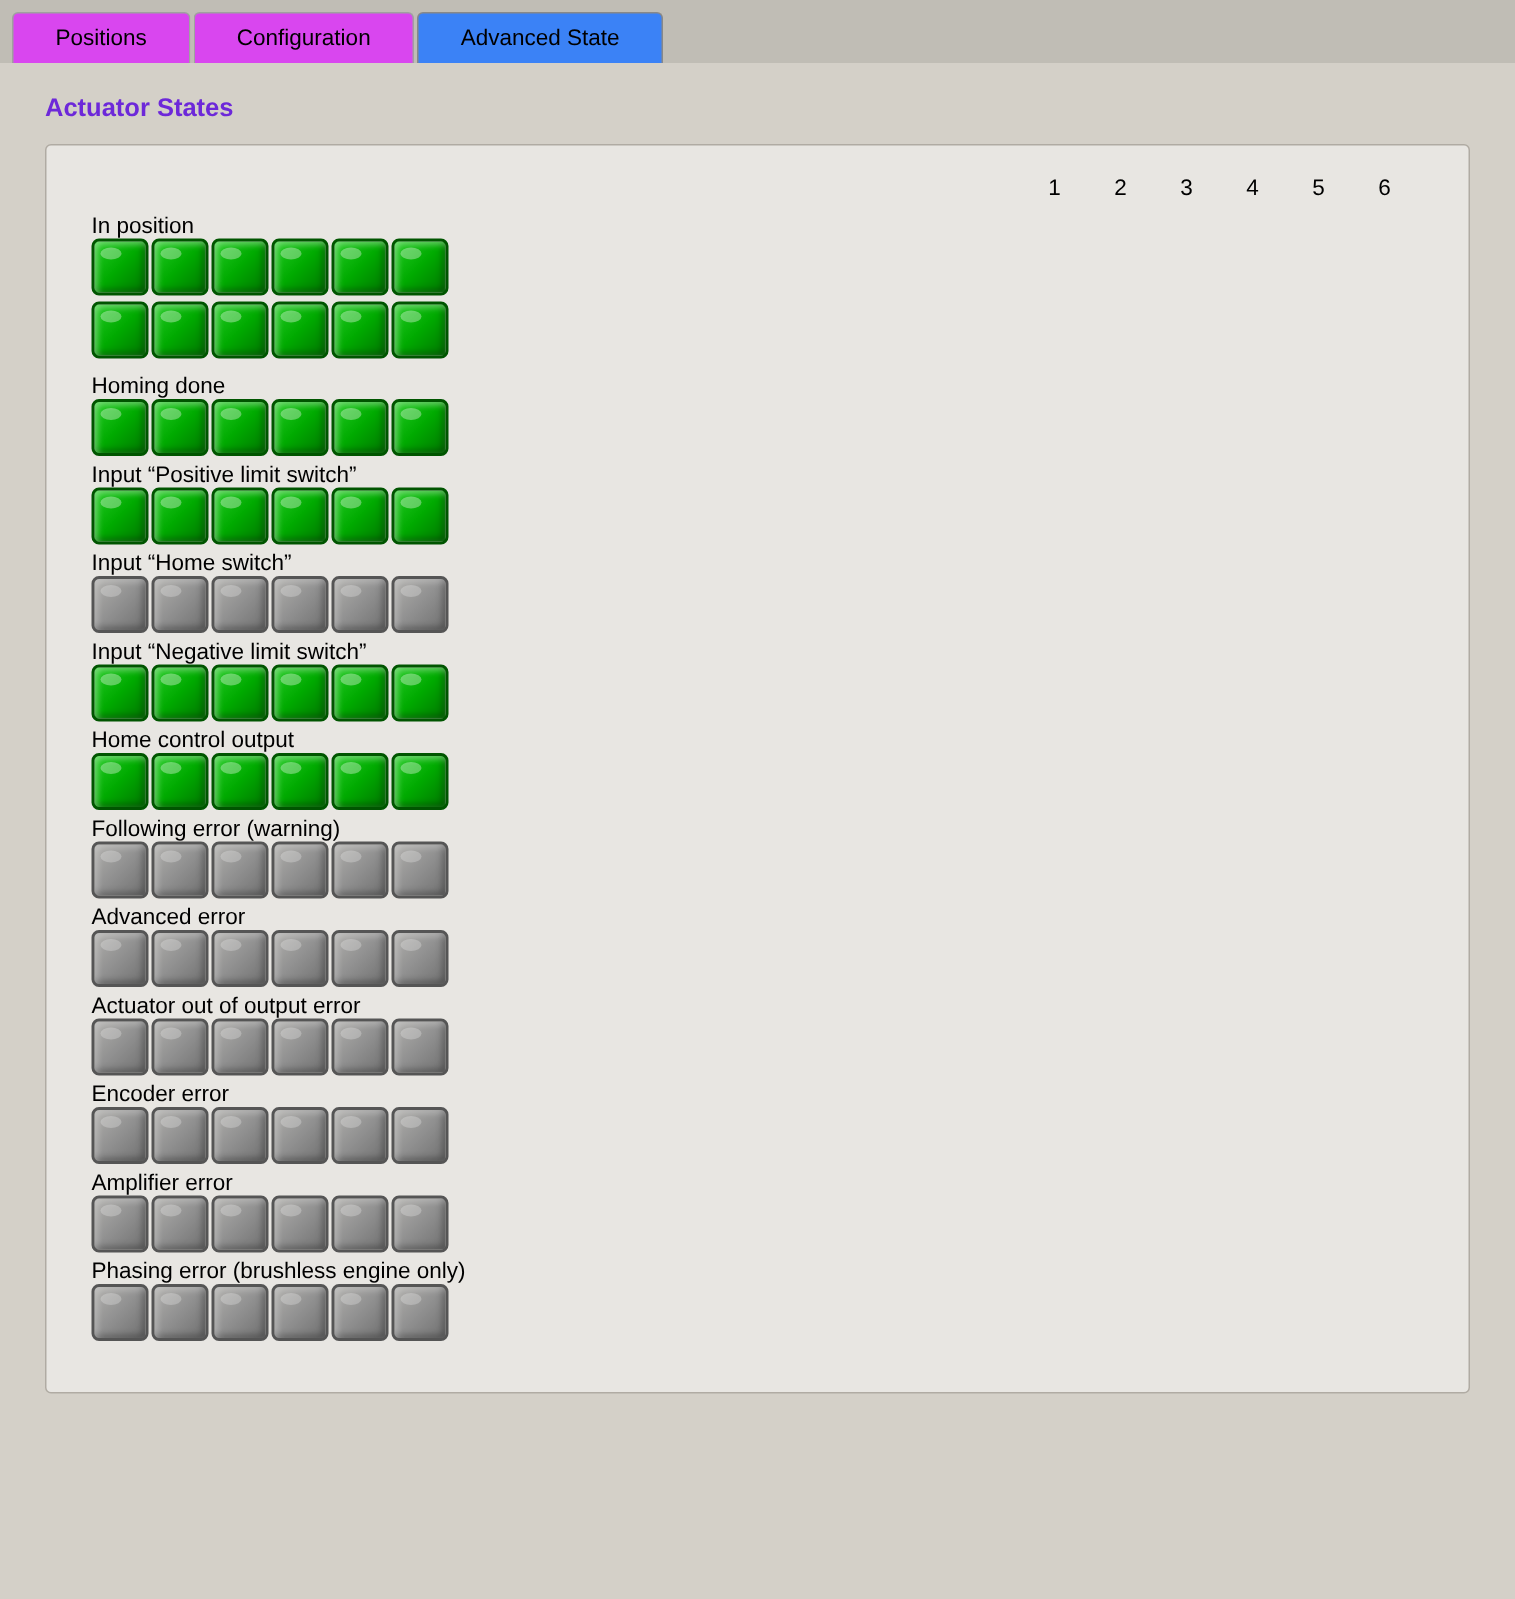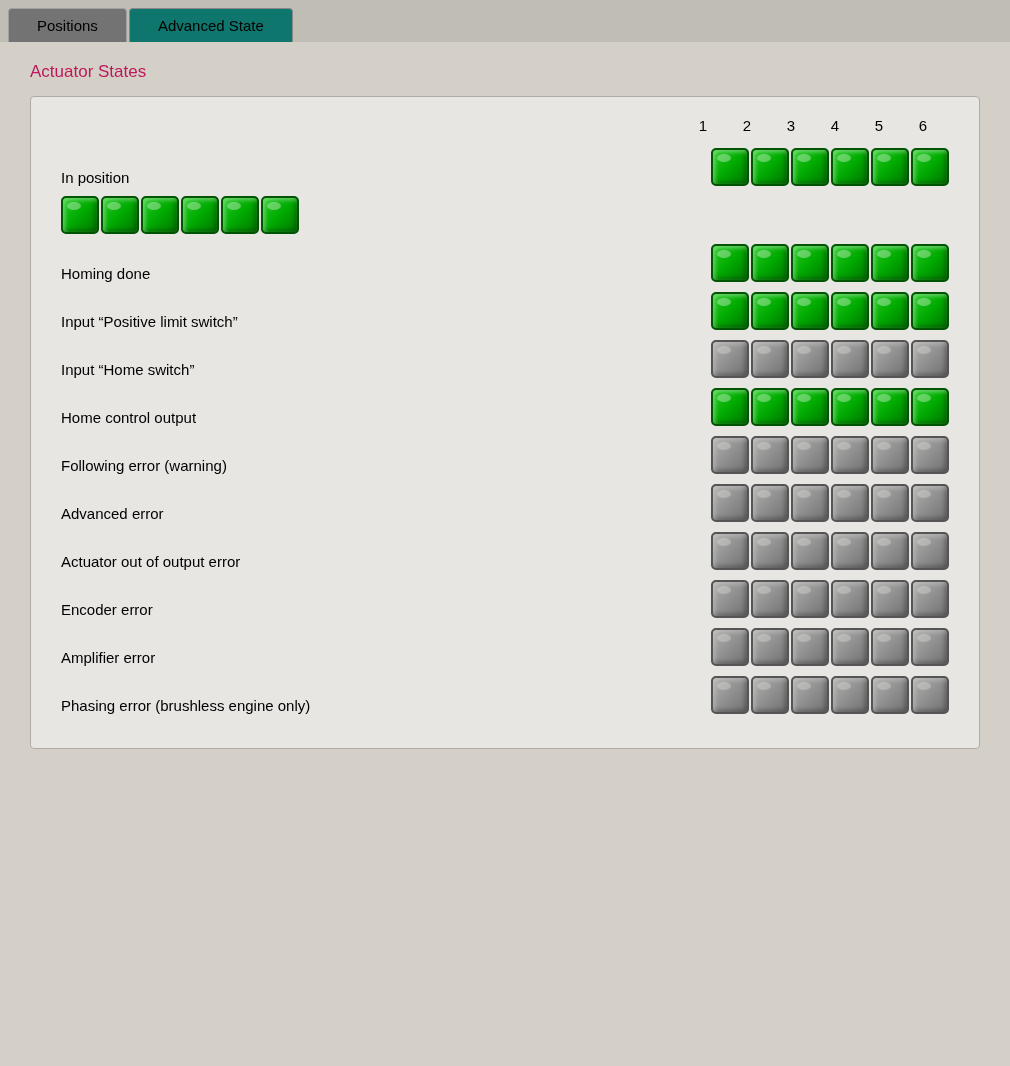--- a/index.html
+++ b/index.html
@@ -25,39 +25,39 @@
       background: #d4d0c8;
       border: 1px solid #a0a0a0;
       border-bottom: none;
       cursor: pointer;
       font-size: 15px;
       color: #000;
       border-radius: 4px 4px 0 0;
     }
 
     .tab.active {
-      background: #0f766e;
+      background: #3b82f6;
       font-weight: normal;
       border-color: #888;
     }
 
     .tab:not(.active) {
-      background: #737373;
+      background: #d946ef;
     }
 
     .content-area {
       background: #d4d0c8;
       padding: 20px 30px;
     }
 
     .section-title {
       font-size: 17px;
-      font-weight: normal;
+      font-weight: bold;
       margin-bottom: 14px;
-      color: #be185d;
+      color: #6d28d9;
     }
 
     .panel {
       background: #e8e6e2;
       border: 1px solid #b0aba3;
       border-radius: 4px;
       padding: 20px 30px 30px 30px;
     }
 
     .col-headers {
@@ -70,21 +70,22 @@
 
     .col-header {
       width: 44px;
       text-align: center;
       font-size: 15px;
       color: #000;
     }
 
     .state-row {
       display: flex;
-      align-items: flex-end;
+      flex-direction: column;
+      align-items: flex-start;
       margin-bottom: 4px;
       min-height: 44px;
     }
 
     .row-label {
       flex: 1;
       font-size: 15px;
       color: #000;
       padding-right: 10px;
     }
@@ -136,20 +137,21 @@
       height: 8px;
       background: rgba(255,255,255,0.25);
       border-radius: 50%;
     }
   </style>
 </head>
 <body>
 
 <div class="tab-bar">
 <div class="tab">Positions</div>
+    <div class="tab">Configuration</div>
     <div class="tab active">Advanced State</div>
   </div>
 
 <div class="content-area">
   <div class="section-title">Actuator States</div>
   <div class="panel">
     <div class="col-headers">
     <div class="col-header">1</div>
         <div class="col-header">2</div>
         <div class="col-header">3</div>
@@ -206,20 +208,31 @@
           <div class="indicators">
             <div class="led gray"></div>
             <div class="led gray"></div>
             <div class="led gray"></div>
             <div class="led gray"></div>
             <div class="led gray"></div>
             <div class="led gray"></div>
           </div>
         </div>
         <div class="state-row">
+          <div class="row-label">Input “Negative limit switch”</div>
+          <div class="indicators">
+            <div class="led green"></div>
+            <div class="led green"></div>
+            <div class="led green"></div>
+            <div class="led green"></div>
+            <div class="led green"></div>
+            <div class="led green"></div>
+          </div>
+        </div>
+        <div class="state-row">
           <div class="row-label">Home control output</div>
           <div class="indicators">
             <div class="led green"></div>
             <div class="led green"></div>
             <div class="led green"></div>
             <div class="led green"></div>
             <div class="led green"></div>
             <div class="led green"></div>
           </div>
         </div>

